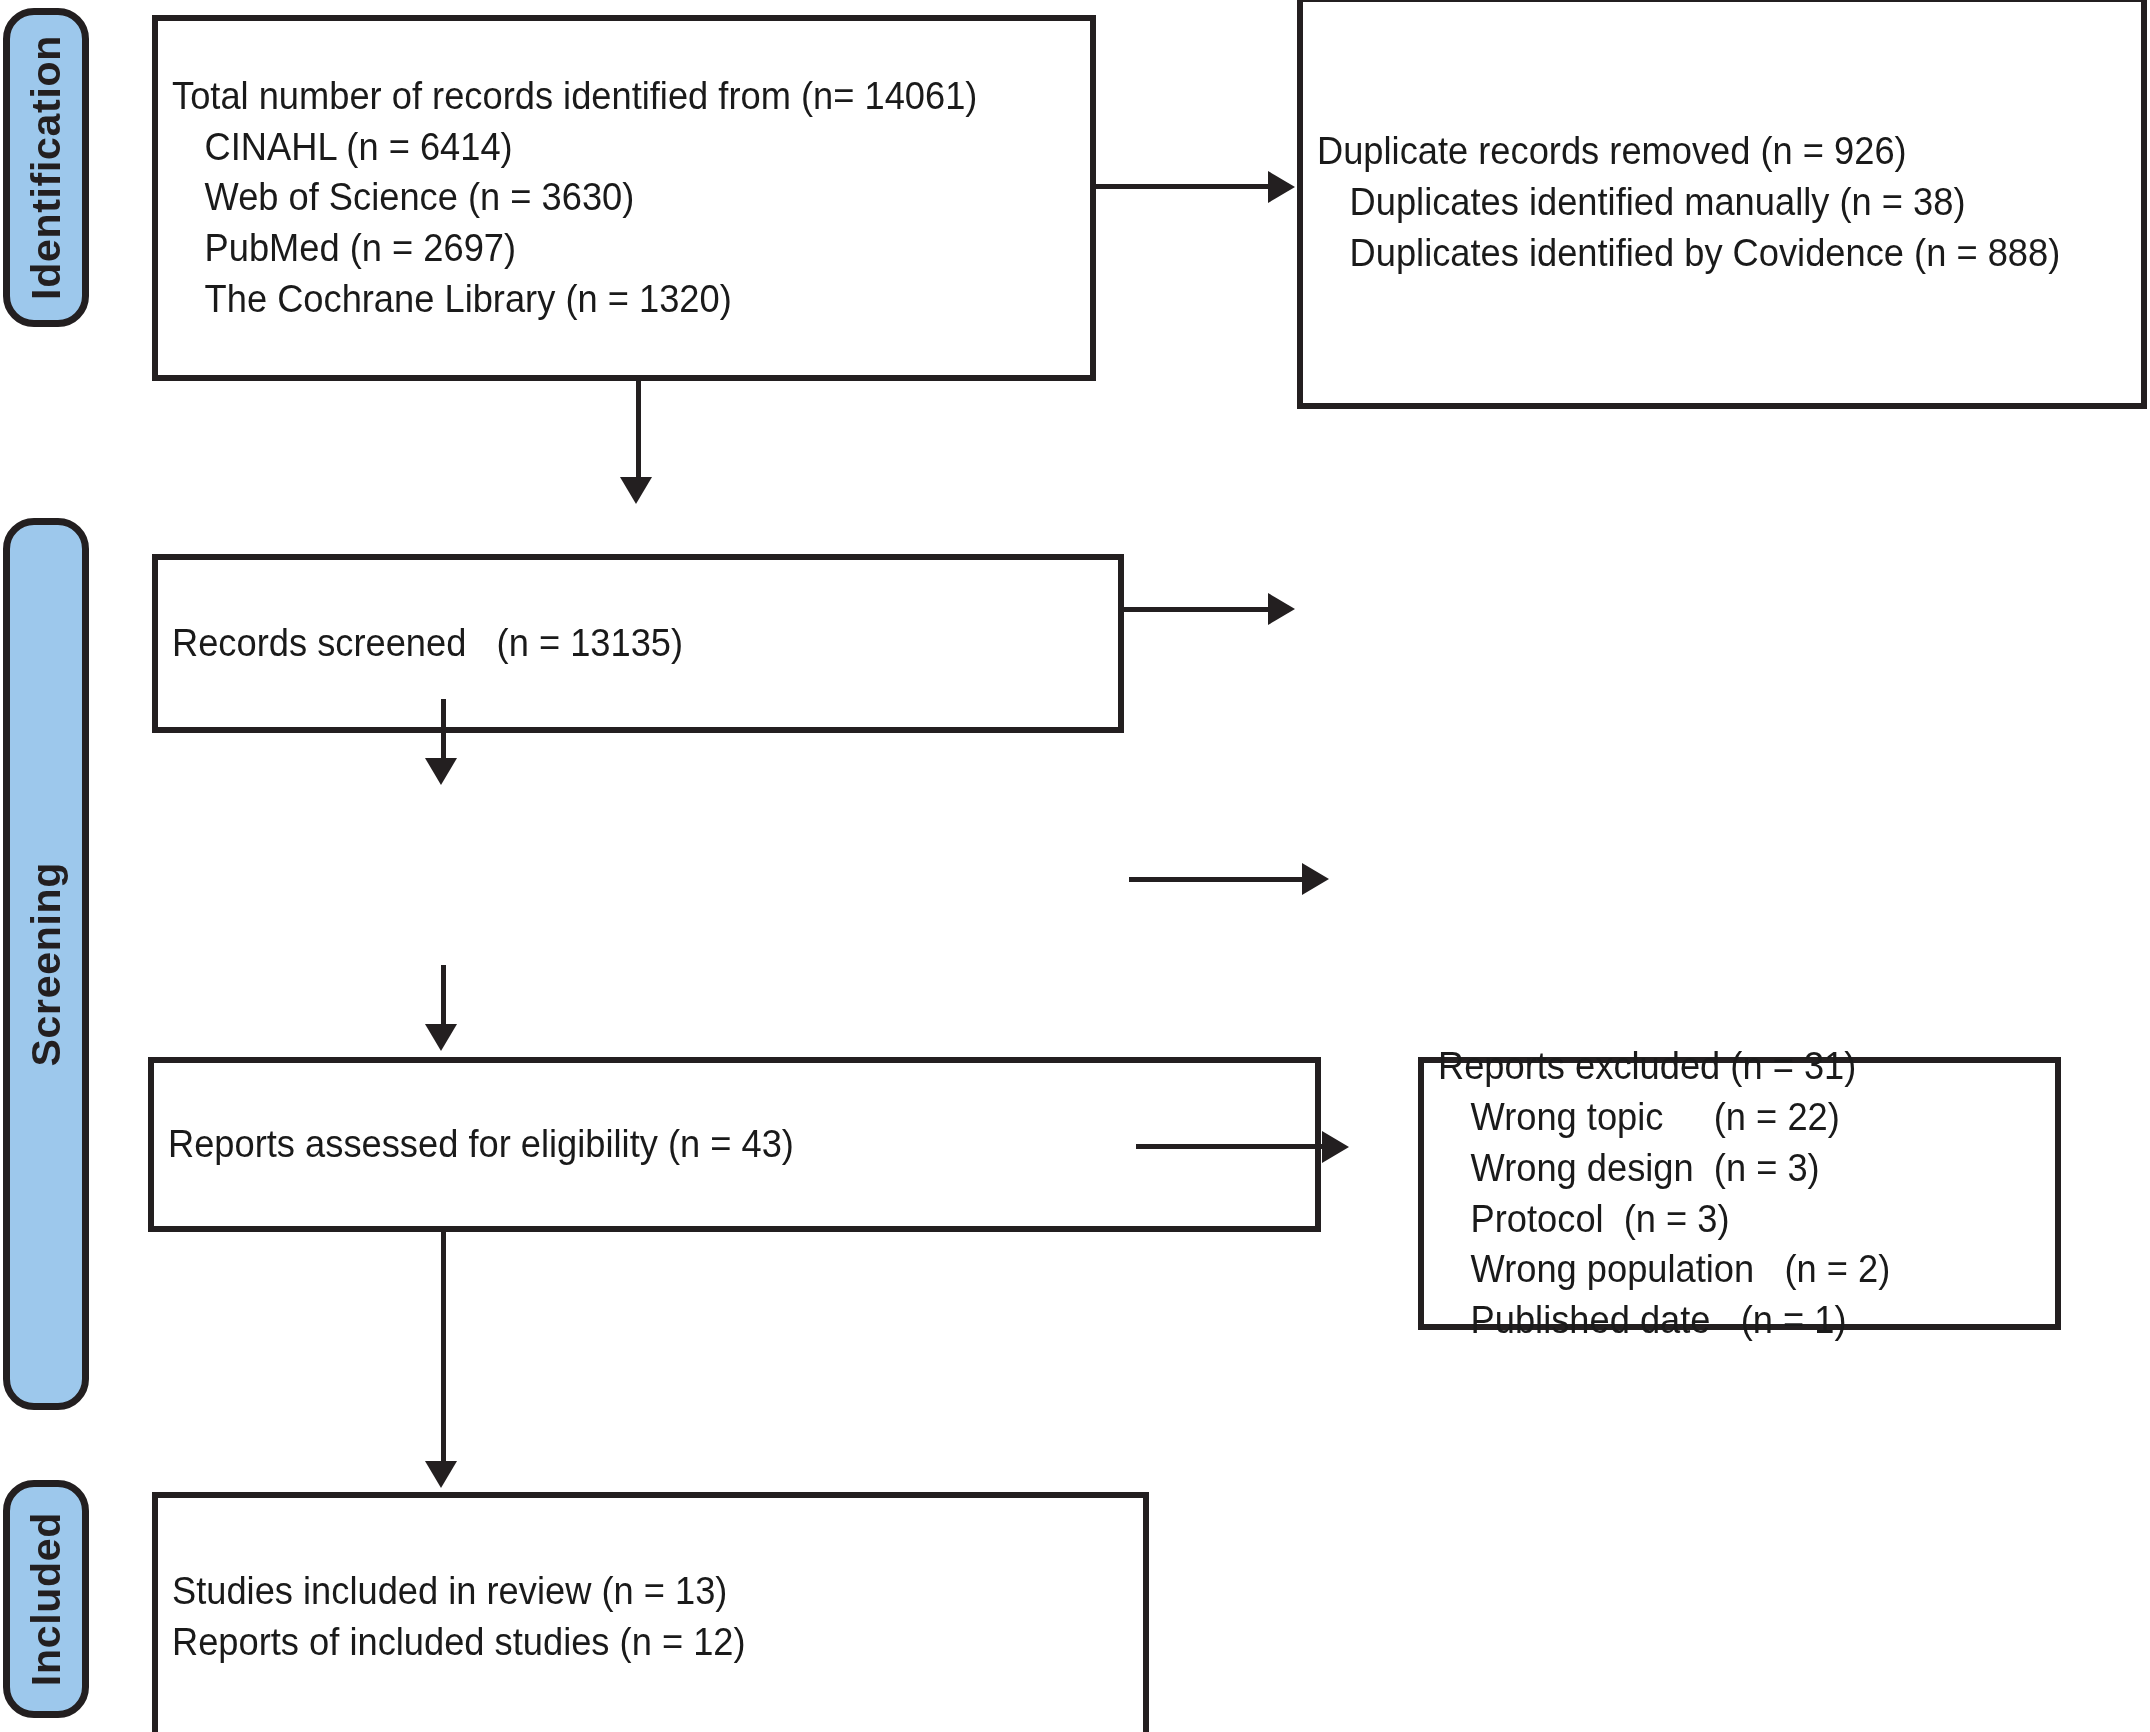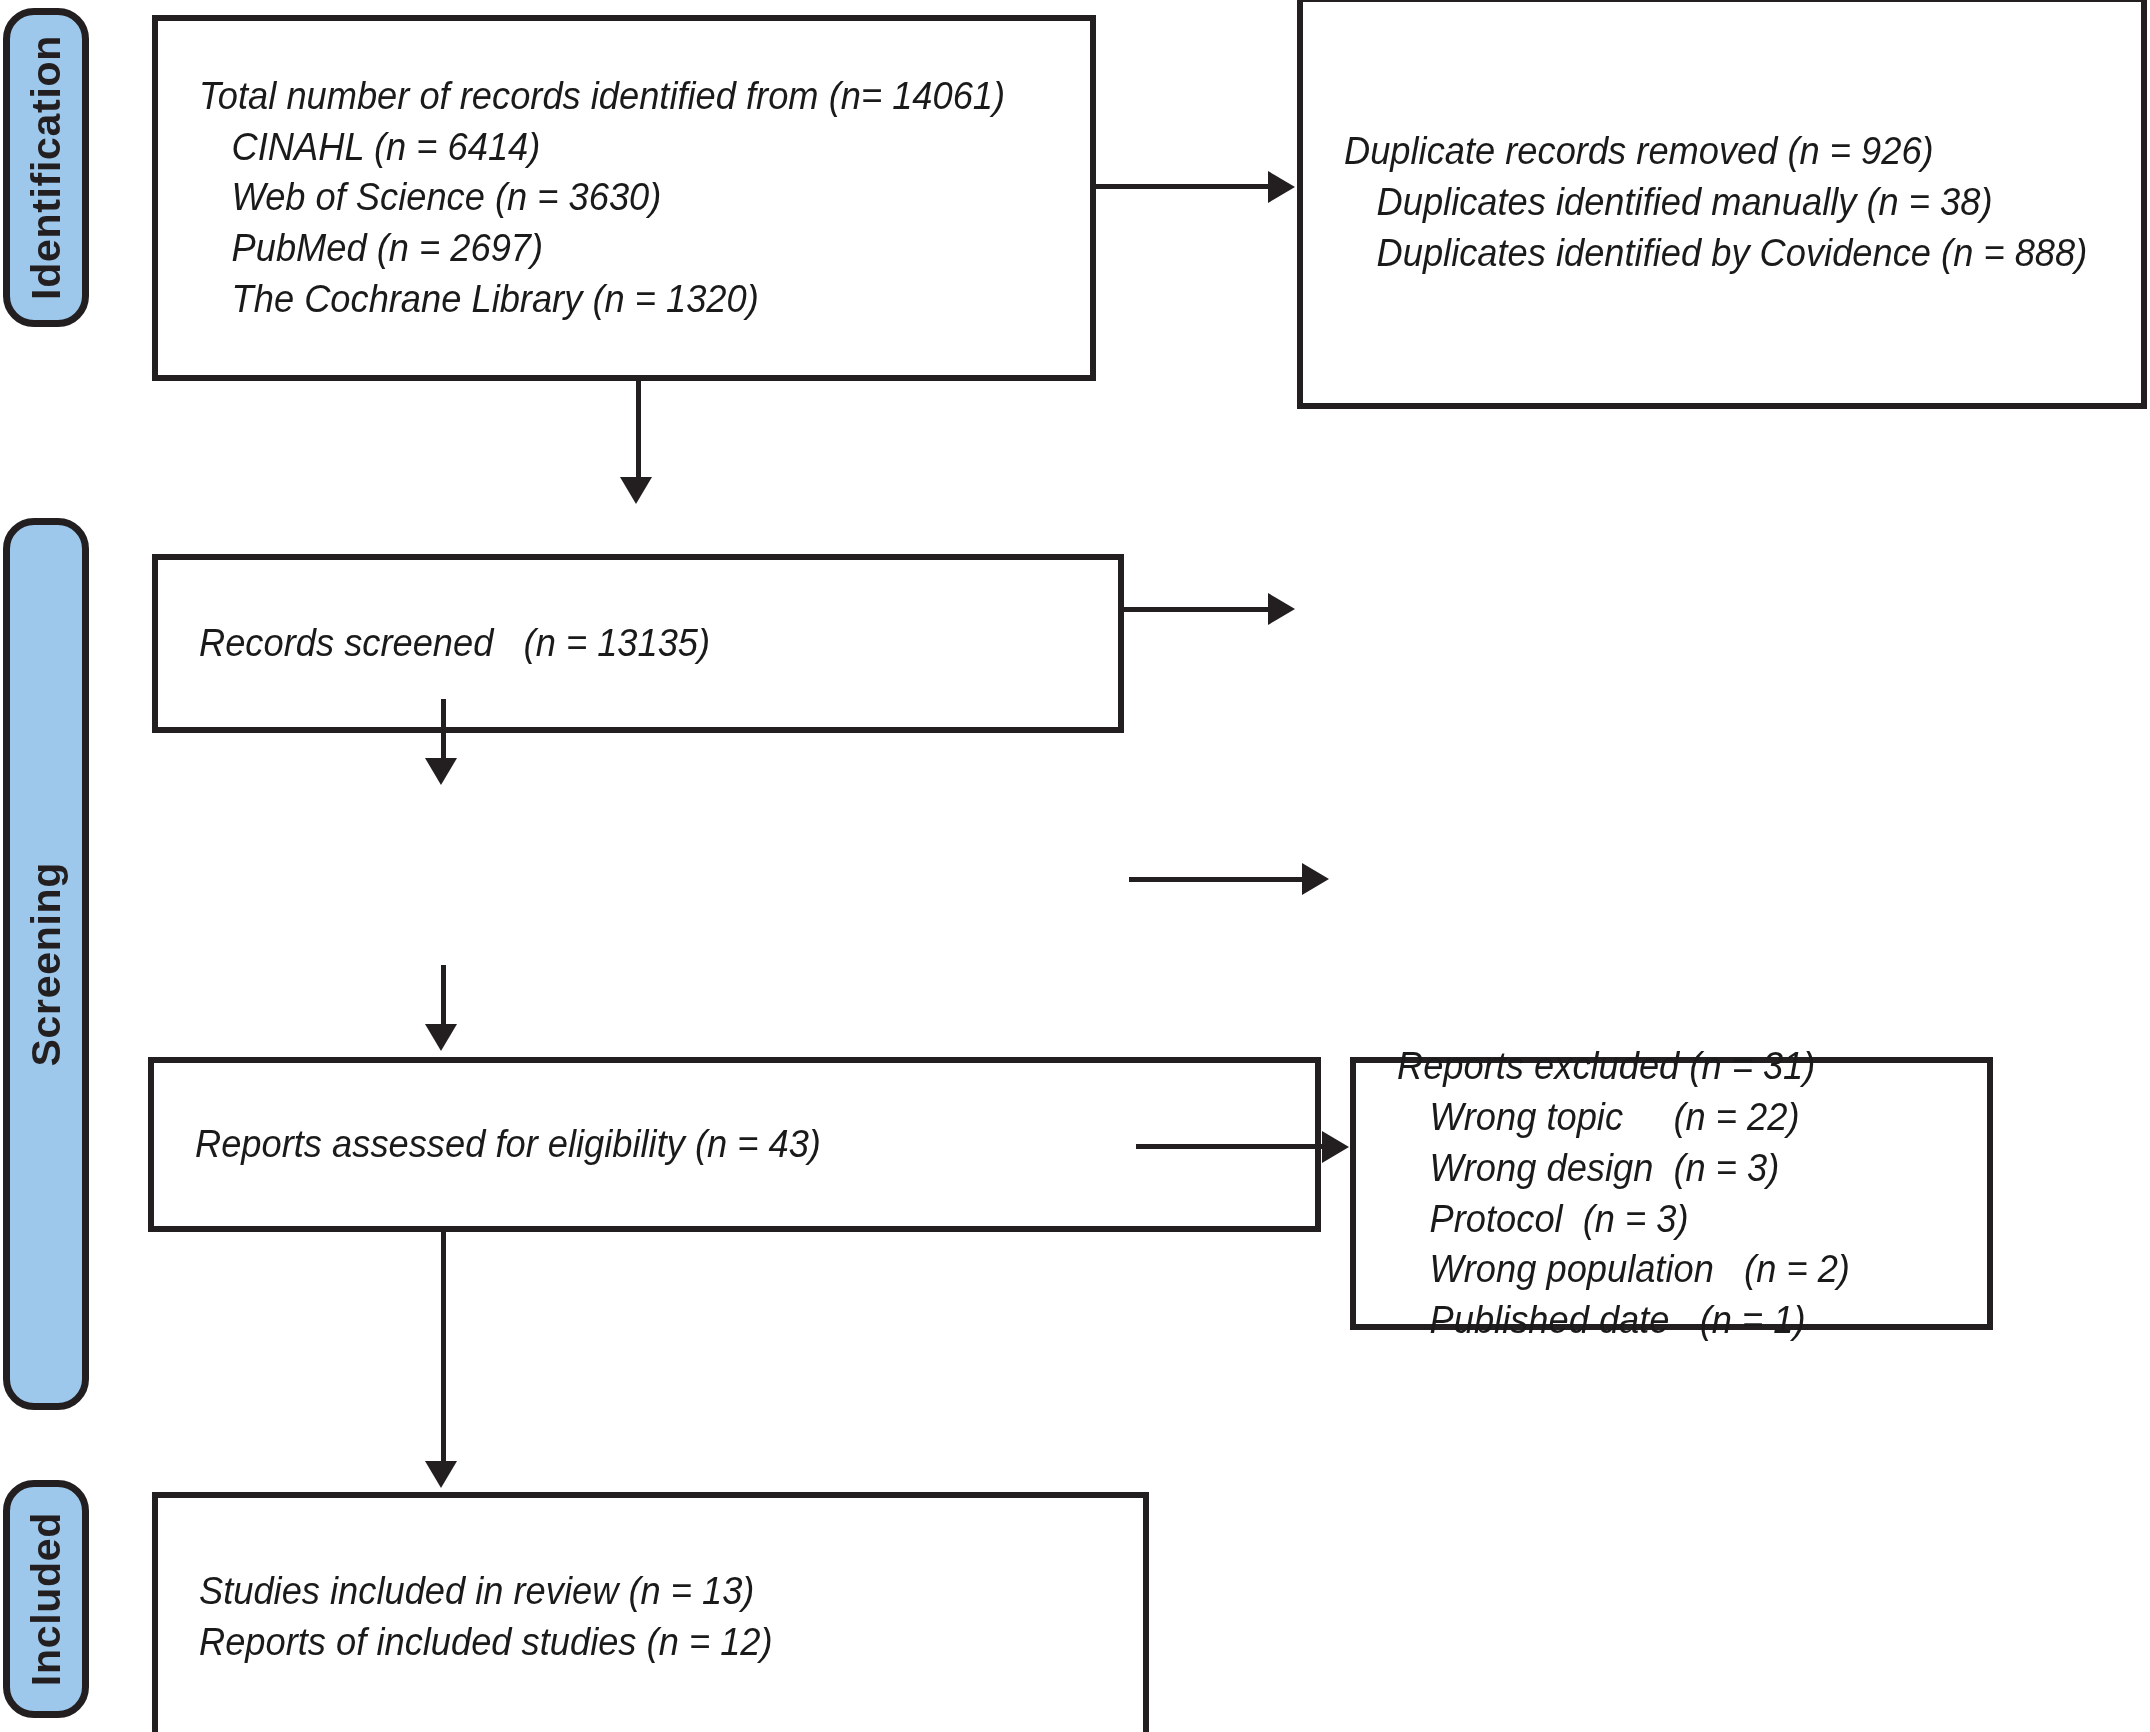--- a/index.html
+++ b/index.html
@@ -36,43 +36,42 @@
   .node{
     position:absolute;
     background:#fff;
     border:6px solid #231f20;
     box-sizing:border-box;
     display:flex;
     flex-direction:column;
     justify-content:center;
   }
   .node .lines{
-    padding-left:41px;
+    padding-left:14px;
     padding-right:12px;
-    font-style:italic;
   }
   .node .ln{
     font-size:39px;
     line-height:1.30;
     white-space:pre;
     color:#1a1a1a;
     transform:scaleX(0.93);
     transform-origin:left center;
   }
   .node .ln.indent{ padding-left:35px; }
 
   
   #box-identified      {left:152px;  top:14.7px;   width:944px; height:366px;}
   #box-duplicates      {left:1297px; top:-4px;   width:850px; height:413px;}
   #box-screened        {left:152px;  top:520px;  width:972px; height:179px;margin-top:34px;}
   #box-rec-excluded    {left:1297px; top:520px;  width:643px;  height:179px;}
   #box-sought          {left:152px;  top:790px; width:977px; height:175px;}
   #box-not-retrieved   {left:1330px; top:791px; width:648px;  height:175px;}
   #box-assessed        {left:148px;  top:1057px; width:1173px; height:175px;}
-  #box-rep-excluded    {left:1350px; top:1057px; width:643px;  height:273px;}
+  #box-rep-excluded    {left:1418px; top:1057px; width:643px;  height:273px;}
   #box-included        {left:152px;  top:1492px; width:997px; height:250px;}
 
   
   .conn{position:absolute;background:#231f20;}
   .conn.h{height:5.3px;}
   .conn.v{width:5.3px;}
   .arrowhead{position:absolute;width:0;height:0;}
   .arrowhead.right{
     border-top:16px solid transparent;
     border-bottom:16px solid transparent;

